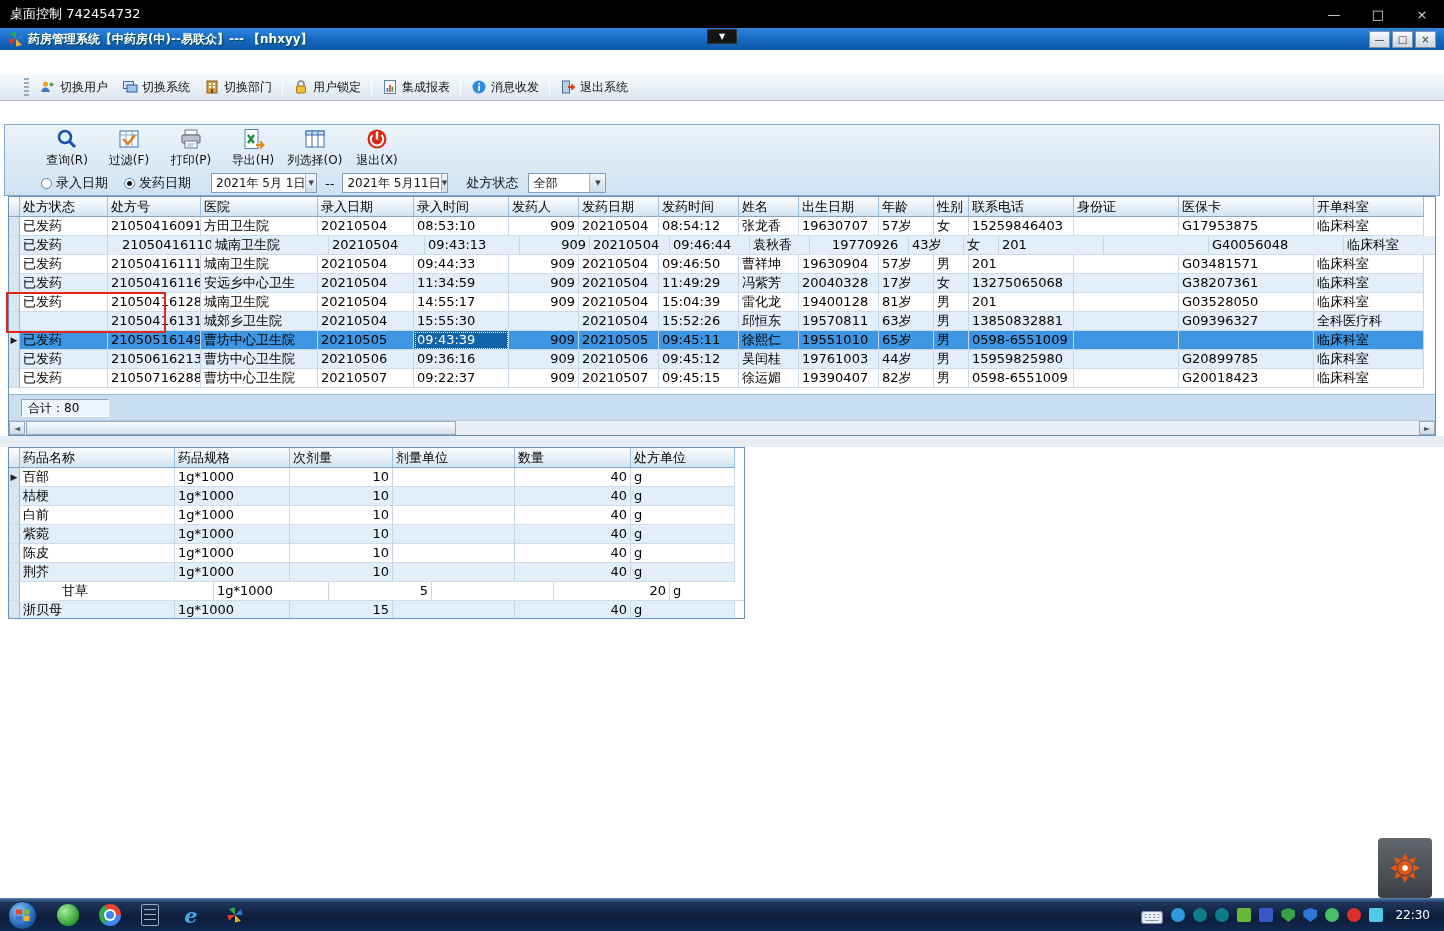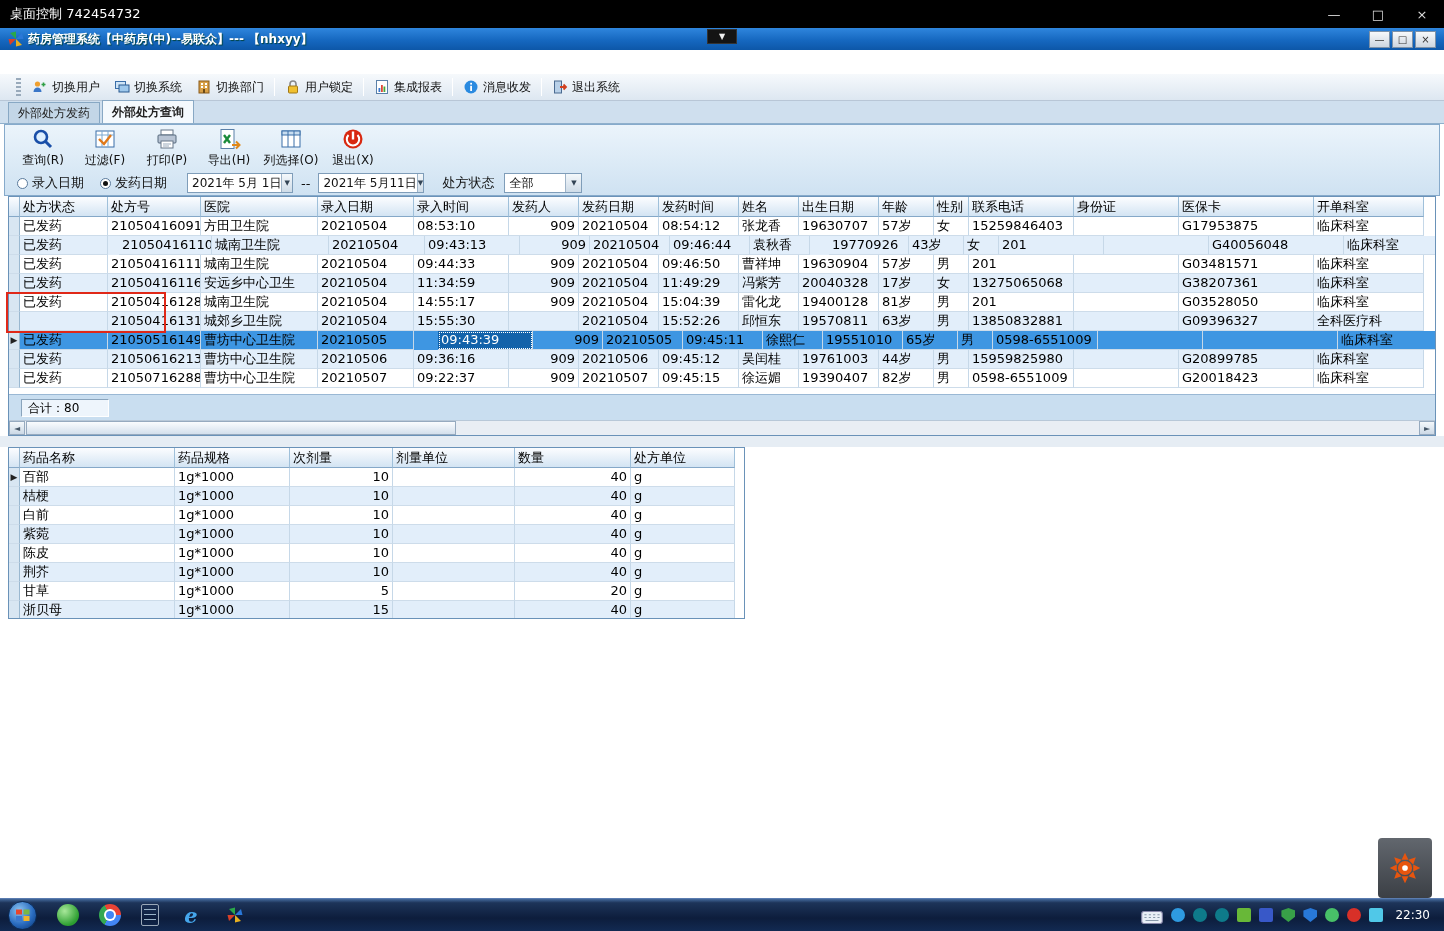--- a/index.html
+++ b/index.html
@@ -19,31 +19,31 @@
   .titlebar{position:absolute;top:0;left:0;right:0;height:22px;background:linear-gradient(180deg,#2f86dd 0%,#1668c0 55%,#0d57a8 100%);display:flex;align-items:center;padding:0 4px;}
   .titlebar .app-ic{width:16px;height:16px;margin:0 4px;}
   .title-text{color:#fff;font-size:12px;font-weight:bold;text-shadow:1px 1px 1px #044;}
   .win-btns{margin-left:auto;display:flex;gap:2px;margin-right:4px;}
   .tb-btn{width:21px;height:17px;background:linear-gradient(#f7f9fb,#cdd6e0);border:1px solid #7e92a8;font-size:10px;color:#333;display:flex;align-items:center;justify-content:center;}
   .remote-tab{position:absolute;left:707px;top:1px;width:30px;height:15px;background:#141414;color:#eee;font-size:8px;display:flex;align-items:center;justify-content:center;border:1px solid #333;}
 
   .menubar{position:absolute;top:22px;left:0;right:0;height:24px;background:linear-gradient(#fdfeff,#e9eff6);border-bottom:1px solid #c3cedb;display:flex;align-items:center;padding-left:4px;}
   .menu-item{padding:0 11px;font-size:13px;color:#111;height:22px;line-height:22px;cursor:default;}
 
-  .toolbar{position:absolute;top:46px;left:0;right:0;height:27px;background:linear-gradient(#f6f9fc,#dde7f1);border-bottom:1px solid #b8c6d6;display:flex;align-items:center;padding-left:12px;}
+  .toolbar{position:absolute;top:46px;left:0;right:0;height:27px;background:linear-gradient(#f6f9fc,#dde7f1);border-bottom:1px solid #b8c6d6;display:flex;align-items:center;padding-left:20px;}
   .grip{width:5px;height:18px;margin:0 4px;background:repeating-linear-gradient(180deg,#9ab 0 2px,transparent 2px 4px);}
   .tool-btn{display:flex;align-items:center;gap:4px;padding:0 7px;height:24px;font-size:12px;color:#111;cursor:default;}
   .tool-btn .tico{width:16px;height:16px;display:inline-flex;}
   .tsep{width:1px;height:18px;background:#aabccd;border-right:1px solid #fff;margin:0 3px;}
 
   .tabrow{position:absolute;top:73px;left:0;right:0;height:23px;background:#cfdfee;display:flex;align-items:flex-end;padding-left:8px;border-bottom:1px solid #8fb0cc;}
   .tab{height:21px;line-height:20px;padding:0 9px;font-size:12px;background:#c3d6e7;border:1px solid #88a8c4;border-bottom:none;margin-right:2px;color:#222;}
   .tab.active{background:#f4f9fd;height:23px;line-height:22px;font-weight:bold;}
 
-  .query-panel{position:absolute;top:96px;left:4px;right:4px;height:72px;background:linear-gradient(#ebf4fb,#cfe2f2);border:1px solid #86aacb;}
+  .query-panel{position:absolute;top:96px;left:4px;right:4px;height:72px;background:linear-gradient(#ebf4fb,#cfe2f2);border:1px solid #86aacb;padding-left:24px;}
   .actions-row{display:flex;align-items:center;height:45px;padding-left:10px;gap:6px;}
   .act-btn{width:56px;height:44px;display:flex;flex-direction:column;align-items:center;justify-content:center;gap:1px;font-size:12px;color:#111;cursor:default;}
   .act-btn .aico{width:24px;height:24px;display:inline-flex;}
   .filter-row{display:flex;align-items:center;height:26px;padding-left:12px;font-size:13px;color:#111;}
   .radio{width:11px;height:11px;border-radius:50%;border:1px solid #5a7a9c;background:#fff;display:inline-block;margin-right:4px;position:relative;}
   .radio.checked::after{content:"";position:absolute;left:2px;top:2px;width:5px;height:5px;border-radius:50%;background:#111;}
   .radio-lbl{margin-right:16px;display:flex;align-items:center;}
   .combo{display:flex;align-items:center;height:20px;background:#fff;border:1px solid #7f9db9;font-size:12px;padding-left:4px;margin:0 4px;}
   .combo .cval{white-space:nowrap;}
   .combo .carr{width:16px;height:18px;margin-left:auto;background:linear-gradient(#f4f8fb,#cfdce8);border-left:1px solid #9fb4c8;display:flex;align-items:center;justify-content:center;font-size:7px;color:#345;}
@@ -206,24 +206,20 @@
           <span class="tico">
             <svg viewBox="0 0 16 16" width="16" height="16">
               <rect x="2.5" y="2" width="7" height="12" fill="#b8d0e8" stroke="#4a6a90"></rect>
               <path d="M8 8h5.5M11.5 5.5 14 8l-2.5 2.5" stroke="#d04020" stroke-width="1.8" fill="none"></path>
             </svg>
           </span>
           <span>退出系统</span>
         </div>
       </div>
 
-    <div class="tabrow" id="tabrow">
-        <div class="tab">外部处方发药</div>
-        <div class="tab active">外部处方查询</div>
-      </div>
 
     <div class="query-panel">
       <div class="actions-row" id="actionsrow">
           <div class="act-btn">
             <span class="aico">
               <svg viewBox="0 0 24 24" width="24" height="24">
                 <circle cx="10" cy="10" r="6" fill="#dff0ff" stroke="#1a4fa8" stroke-width="2.6"></circle>
                 <path d="M14.5 14.5 20 20" stroke="#1a4fa8" stroke-width="3"></path>
               </svg>
             </span>
@@ -441,21 +437,21 @@
             <span class="cell" style="width: 105px;"></span>
             <span class="cell" style="width: 135px;">G09396327</span>
             <span class="cell" style="width: 110px;">全科医疗科</span>
           </div>
           <div class="grid-row selected">
             <span class="cell marker">▶</span>
             <span class="cell" style="width: 88px;">已发药</span>
             <span class="cell" style="width: 93px;">21050516149</span>
             <span class="cell" style="width: 117px;">曹坊中心卫生院</span>
             <span class="cell" style="width: 96px;">20210505</span>
-            <span class="cell focused" style="width: 95px; margin-left: 24px;">09:43:39</span>
+            <span class="cell focused" style="width: 95px;">09:43:39</span>
             <span class="cell" style="width: 70px; text-align: right;">909</span>
             <span class="cell" style="width: 80px;">20210505</span>
             <span class="cell" style="width: 80px;">09:45:11</span>
             <span class="cell" style="width: 60px;">徐熙仁</span>
             <span class="cell" style="width: 80px;">19551010</span>
             <span class="cell" style="width: 55px;">65岁</span>
             <span class="cell" style="width: 35px;">男</span>
             <span class="cell" style="width: 105px;">0598-6551009</span>
             <span class="cell" style="width: 105px;"></span>
             <span class="cell" style="width: 135px;"></span>
@@ -572,21 +568,21 @@
             <span class="cell marker"></span>
             <span class="cell" style="width: 155px;">荆芥</span>
             <span class="cell" style="width: 115px;">1g*1000</span>
             <span class="cell" style="width: 103px; text-align: right;">10</span>
             <span class="cell" style="width: 122px;"></span>
             <span class="cell" style="width: 116px; text-align: right;">40</span>
             <span class="cell" style="width: 104px;">g</span>
           </div>
           <div class="grid-row">
             <span class="cell marker"></span>
-            <span class="cell" style="width: 155px;">甘草</span>
+            <span class="cell" style="width: 155px; margin-left: 39px;">甘草</span>
             <span class="cell" style="width: 115px;">1g*1000</span>
             <span class="cell" style="width: 103px; text-align: right;">5</span>
             <span class="cell" style="width: 122px;"></span>
             <span class="cell" style="width: 116px; text-align: right;">20</span>
             <span class="cell" style="width: 104px;">g</span>
           </div>
           <div class="grid-row alt">
             <span class="cell marker"></span>
             <span class="cell" style="width: 155px;">浙贝母</span>
             <span class="cell" style="width: 115px;">1g*1000</span>

